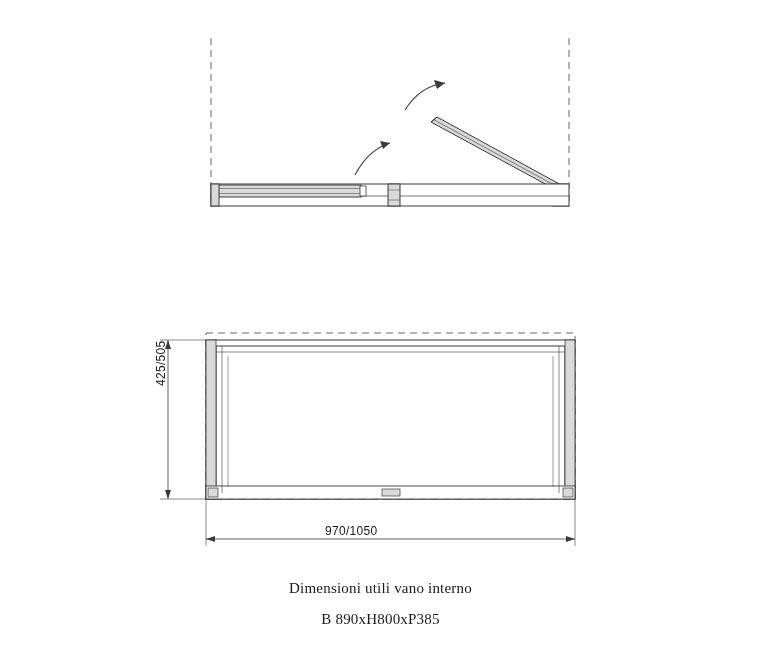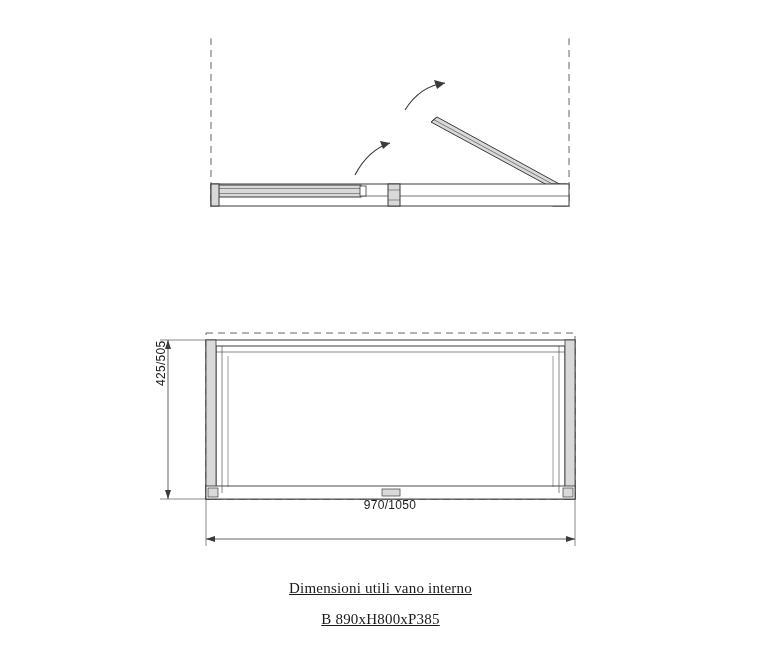--- a/index.html
+++ b/index.html
@@ -23,21 +23,20 @@
     height: 659px;
   }
   .caption {
     position: absolute;
     width: 100%;
     text-align: center;
     font-family: "Liberation Serif", serif;
     font-size: 15px;
     letter-spacing: 0.2px;
     color: #1a1a1a;
-    text-decoration: underline;
   }
   #caption-line-1 { top: 580px; }
   #caption-line-2 { top: 611px; }
   .dim-label {
     position: absolute;
     font-family: "Liberation Sans", sans-serif;
     font-size: 12px;
     color: #1a1a1a;
     letter-spacing: 0.3px;
   }
@@ -45,23 +44,22 @@
     left: 152px;
     top: 370px;
     width: 18px;
     text-align: center;
     transform: rotate(-90deg);
     transform-origin: center center;
     white-space: nowrap;
   }
   #dim-horizontal-label {
     left: 325px;
-    top: 498px;
+    top: 524px;
     width: 130px;
-    text-align: center;
     white-space: nowrap;
   }
 </style>
 </head>
 <body>
 
 <svg id="drawing" viewBox="0 0 761 659" xmlns="http://www.w3.org/2000/svg">
 
   <g>
 

